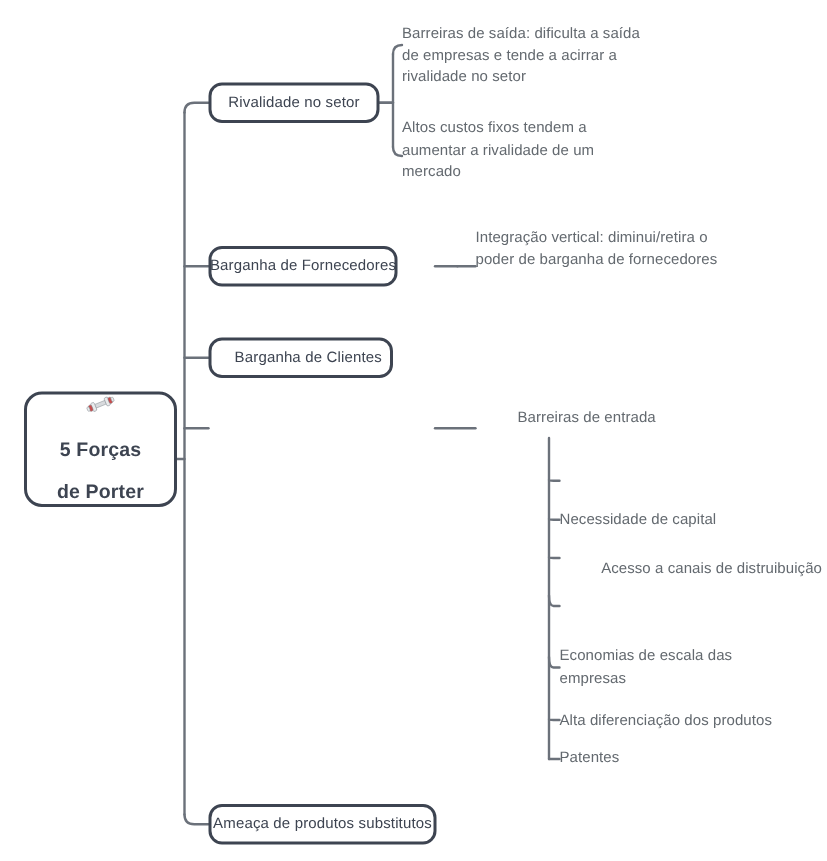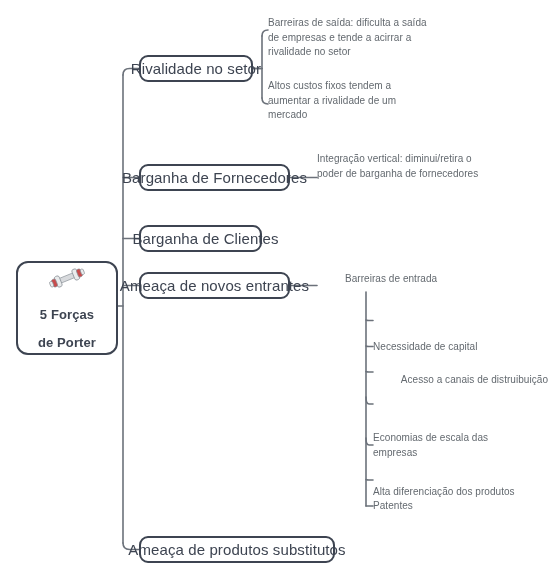--- a/index.html
+++ b/index.html
@@ -19,30 +19,30 @@
     box-sizing:border-box;
     border:2px solid #3d4451;
     border-radius:9px;
     background:#ffffff;
     display:flex;
     align-items:center;
     justify-content:center;
     color:#3d4451;
   }
   .node .label{
-    font-size:15px;
+    font-size:10px;
     line-height:14px;
     color:#3d4451;
     white-space:nowrap;
     letter-spacing:.1px;
   }
 
   
   #root-node{
-    left:16px;top:261px;width:102px;height:94px;
+    left:16px;top:261px;width:102px;height:77px;
     border-radius:12px;
     flex-direction:column;
     justify-content:center;
     gap:12px;
   }
   #root-node .root-label{
     font-size:13px;
     font-weight:bold;
     line-height:16px;
     text-align:center;
@@ -50,44 +50,44 @@
     letter-spacing:.1px;
   }
   .dumbbell{
     width:40px;height:26px;
     margin-bottom:4px;
     display:block;
   }
 
   
   #n-rivalidade{left:139px;top:55px;width:114px;height:27px;}
-  #n-fornecedores{left:139px;top:164px;width:151px;height:27px;}
+  #n-fornecedores{left:139px;top:164px;width:126px;height:27px;}
   #n-clientes{left:139px;top:225px;width:123px;height:27px;padding-left:10px;}
   #n-entrantes{left:139px;top:272px;width:151px;height:27px;}
-  #n-substitutos{left:139px;top:536px;width:196px;height:27px;}
+  #n-substitutos{left:139px;top:536px;width:152px;height:27px;}
 
   
   .leaf{
     position:absolute;
     font-size:10px;
     line-height:14.5px;
     color:#63696f;
     letter-spacing:.05px;
   }
   #t-barreiras-saida{left:268px;top:16px;width:166px;}
   #t-custos-fixos{left:268px;top:79px;width:166px;}
   #t-integracao{left:317px;top:152px;width:166px;}
   #t-barreiras-entrada{left:317px;top:272px;width:180px;padding-left:28px;}
 
   #t-regulamentacoes{left:373px;top:314px;width:170px;}
   #t-necessidade{left:373px;top:340px;width:170px;}
   #t-acesso{left:373px;top:373px;width:175px;text-align:right;}
   #t-custos-mudanca{left:373px;top:390px;width:155px;}
   #t-economias{left:373px;top:431px;width:155px;}
-  #t-alta-dif{left:373px;top:485px;width:175px;}
+  #t-alta-dif{left:373px;top:474px;width:175px;}
   #t-patentes{left:373px;top:499px;width:170px;}
 </style>
 </head>
 <body>
 
 <div id="canvas">
 
   <svg class="lines" viewBox="0 0 551 574" xmlns="http://www.w3.org/2000/svg">
     <g fill="none" stroke="#6b717a" stroke-width="1.6" stroke-linecap="round" stroke-linejoin="round">
 
@@ -152,23 +152,20 @@
   </div>
 
   <div class="node" id="n-fornecedores">
     <span class="label">Barganha de Fornecedores</span>
   </div>
 
   <div class="node" id="n-clientes">
     <span class="label">Barganha de Clientes</span>
   </div>
 
-  <div class="node" id="n-entrantes">
-    <span class="label">Ameaça de novos entrantes</span>
-  </div>
 
   <div class="node" id="n-substitutos">
     <span class="label">Ameaça de produtos substitutos</span>
   </div>
 
   <div class="leaf" id="t-barreiras-saida">Barreiras de saída: dificulta a saída de empresas e tende a acirrar a rivalidade no setor</div>
 
   <div class="leaf" id="t-custos-fixos">Altos custos fixos tendem a aumentar a rivalidade de um mercado</div>
 
   <div class="leaf" id="t-integracao">Integração vertical: diminui/retira o poder de barganha de fornecedores</div>

